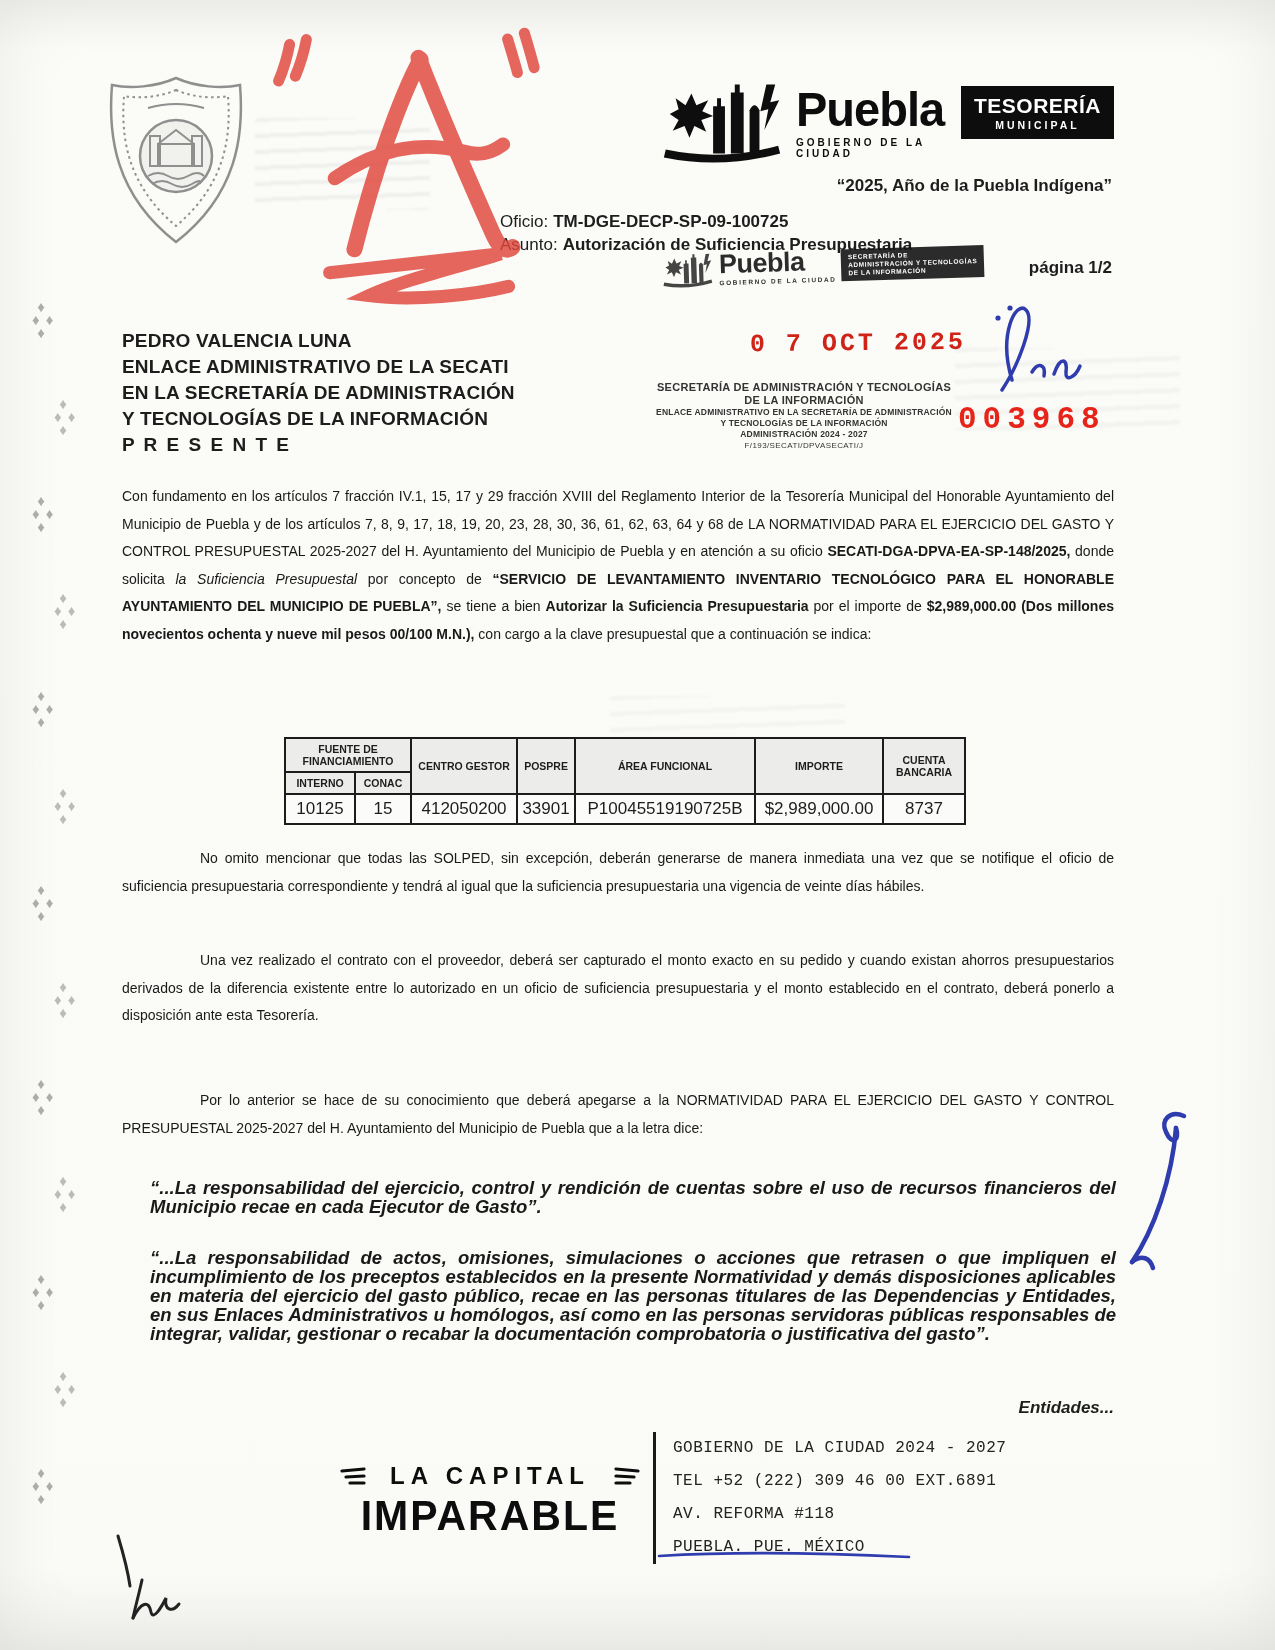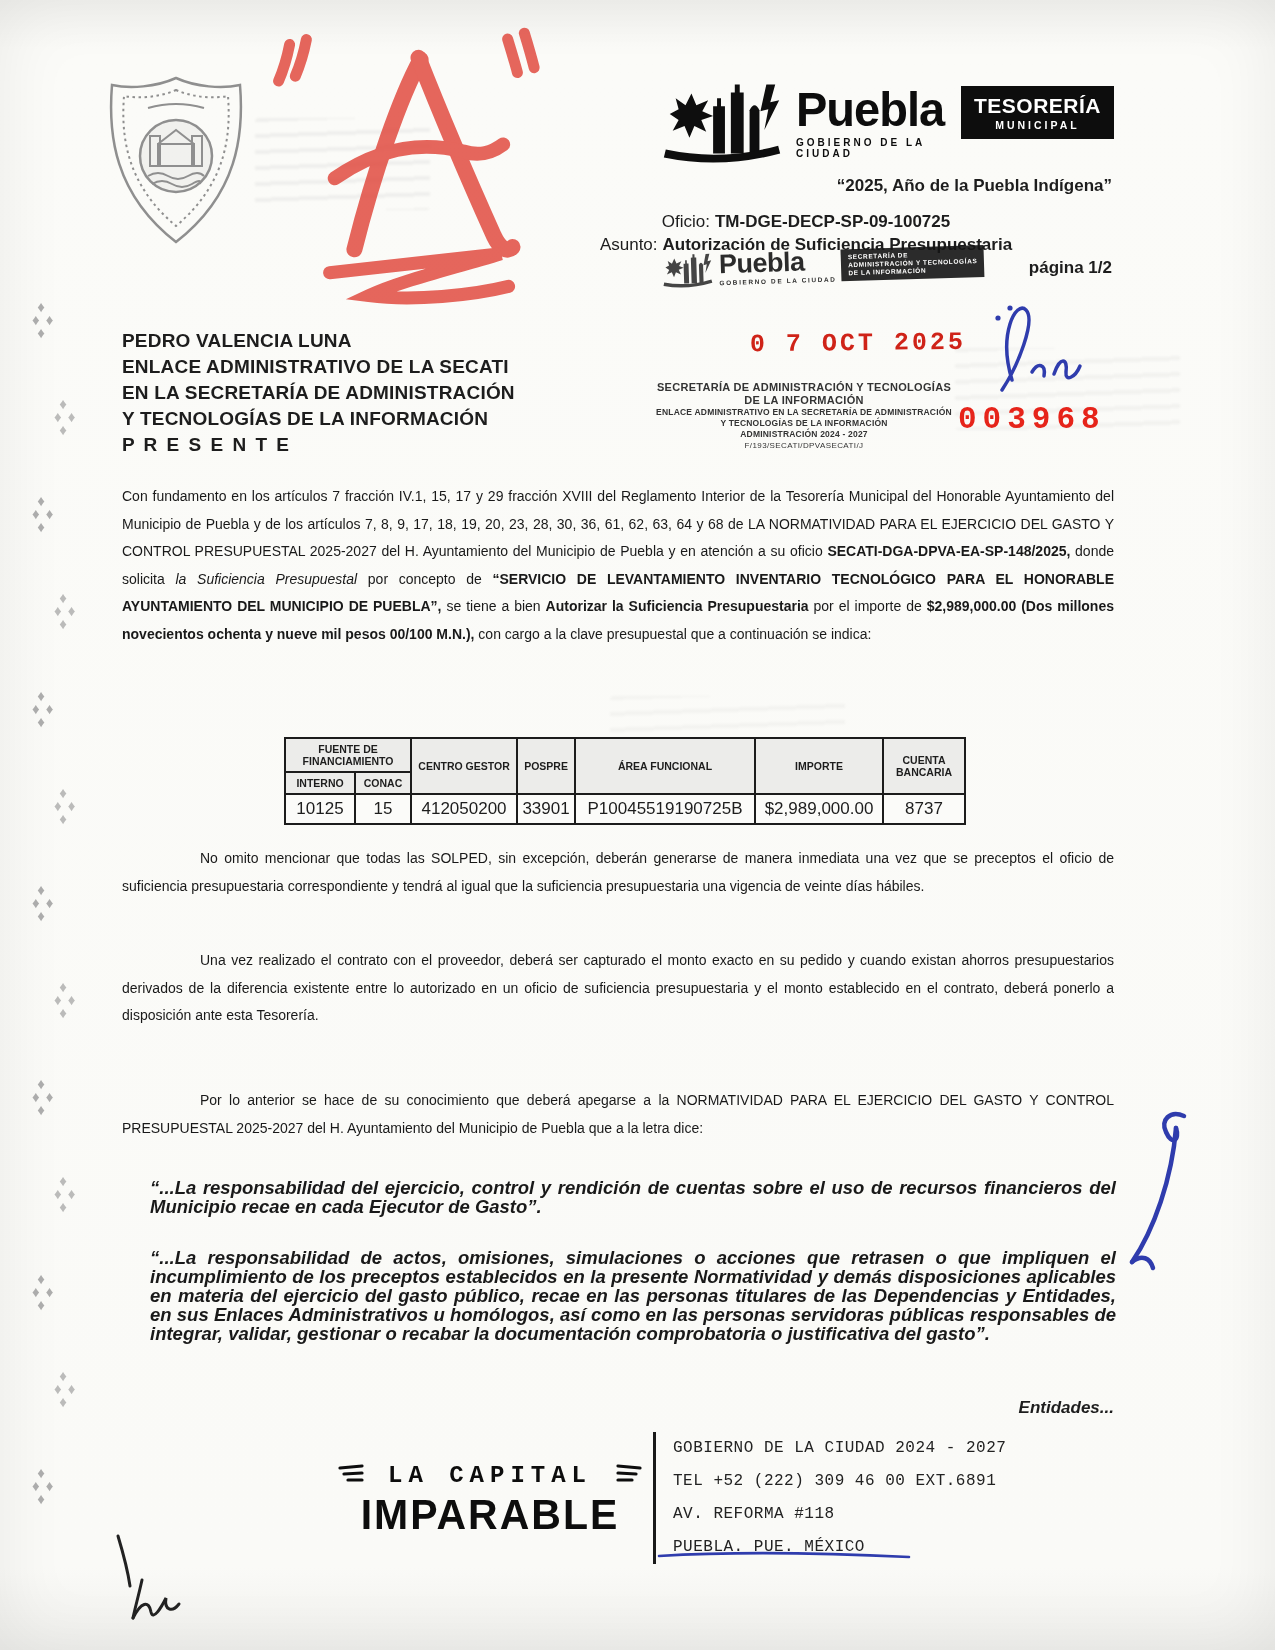--- a/index.html
+++ b/index.html
@@ -36,21 +36,21 @@
   .splash{width:138px;height:92px;flex:none;}
   .wordmark-col{margin-left:6px;margin-top:8px;}
   .wordmark{font-size:47px;font-weight:700;letter-spacing:-1px;color:#0d0d0d;line-height:50px;transform:scaleY(1.04);}
   .tagline{font-size:10px;font-weight:700;letter-spacing:3px;color:#0d0d0d;margin-top:3px;}
   .badge{margin-left:10px;margin-top:10px;background:#0d0d0d;color:#fff;padding:9px 13px 8px;text-align:center;}
   .badge-title{font-size:21px;font-weight:700;letter-spacing:.5px;line-height:22px;}
   .badge-sub{font-size:10.5px;font-weight:700;letter-spacing:3px;margin-top:2px;}
 
   .slogan{position:absolute;top:176px;left:560px;width:552px;text-align:right;
           font-size:17px;font-weight:700;z-index:2;}
-  .ref-line{position:absolute;left:500px;width:612px;text-align:center;font-size:17px;z-index:2;}
+  .ref-line{position:absolute;left:500px;width:612px;text-align:left;font-size:17px;z-index:2;}
   .ref-line b{margin-left:5px;}
   .oficio{top:212px;} .asunto{top:235px;}
   .pagina{position:absolute;top:258px;left:760px;width:352px;text-align:right;
           font-size:17px;font-weight:700;z-index:2;}
 
   
   .mini-stamp{position:absolute;top:246px;left:658px;display:flex;align-items:flex-start;
               transform:rotate(-1.8deg);opacity:.9;z-index:5;}
   .mini-splash{width:58px;height:40px;flex:none;}
   .mini-wordcol{margin-left:3px;margin-top:2px;}
@@ -99,21 +99,21 @@
 
   
   .pen{position:absolute;z-index:7;}
   .pen-top{top:292px;left:938px;width:150px;height:112px;}
   .pen-side{top:1108px;left:1118px;width:88px;height:168px;}
   .pen-bottom{top:1528px;left:100px;width:125px;height:105px;}
   .pen-underline{top:1548px;left:655px;width:260px;height:14px;}
 
   
   .capital{position:absolute;top:1462px;left:330px;width:320px;text-align:center;z-index:2;color:#0d0d0d;}
-  .capital-row{display:flex;align-items:flex-start;justify-content:center;gap:24px;font-family:Liberation Mono, monospace;}
+  .capital-row{display:flex;align-items:center;justify-content:center;gap:24px;}
   .capital-line1{font-size:24px;font-weight:700;letter-spacing:6px;}
   .capital-line2{font-size:41px;font-weight:700;letter-spacing:2px;margin-top:2px;transform:scaleY(1.05);}
   .wing{width:30px;height:22px;flex:none;}
   .address{position:absolute;top:1432px;left:653px;width:430px;border-left:3px solid #1a1a1a;
            padding-left:17px;font-family:"Liberation Mono",monospace;font-size:16px;
            line-height:33px;letter-spacing:.5px;color:#222;z-index:2;}
 </style>
 </head>
 <body>
 
@@ -302,21 +302,21 @@
         <td>15</td>
         <td>412050200</td>
         <td>33901</td>
         <td>P10045519190725B</td>
         <td>$2,989,000.00</td>
         <td>8737</td>
       </tr>
     </tbody>
   </table>
 
-  <div class="para p2">No omito mencionar que todas las SOLPED, sin excepción, deberán generarse de manera inmediata una vez que se preceptos el oficio de suficiencia presupuestaria correspondiente y tendrá al igual que la suficiencia presupuestaria una vigencia de veinte días hábiles.</div>
+  <div class="para p2">No omito mencionar que todas las SOLPED, sin excepción, deberán generarse de manera inmediata una vez que se notifique el oficio de suficiencia presupuestaria correspondiente y tendrá al igual que la suficiencia presupuestaria una vigencia de veinte días hábiles.</div>
   <div class="para p3">Una vez realizado el contrato con el proveedor, deberá ser capturado el monto exacto en su pedido y cuando existan ahorros presupuestarios derivados de la diferencia existente entre lo autorizado en un oficio de suficiencia presupuestaria y el monto establecido en el contrato, deberá ponerlo a disposición ante esta Tesorería.</div>
   <div class="para p4">Por lo anterior se hace de su conocimiento que deberá apegarse a la NORMATIVIDAD PARA EL EJERCICIO DEL GASTO Y CONTROL PRESUPUESTAL 2025-2027 del H. Ayuntamiento del Municipio de Puebla que a la letra dice:</div>
 
   <div class="quote q1">“...La responsabilidad del ejercicio, control y rendición de cuentas sobre el uso de recursos financieros del Municipio recae en cada Ejecutor de Gasto”.</div>
   <div class="quote q2">“...La responsabilidad de actos, omisiones, simulaciones o acciones que retrasen o que impliquen el incumplimiento de los preceptos establecidos en la presente Normatividad y demás disposiciones aplicables en materia del ejercicio del gasto público, recae en las personas titulares de las Dependencias y Entidades, en sus Enlaces Administrativos u homólogos, así como en las personas servidoras públicas responsables de integrar, validar, gestionar o recabar la documentación comprobatoria o justificativa del gasto”.</div>
 
   <div class="continua">Entidades...</div>
 
   <svg class="pen pen-top" viewBox="0 0 150 112">
     <g stroke="#2f3cad" fill="none" stroke-width="3.5" stroke-linecap="round">

